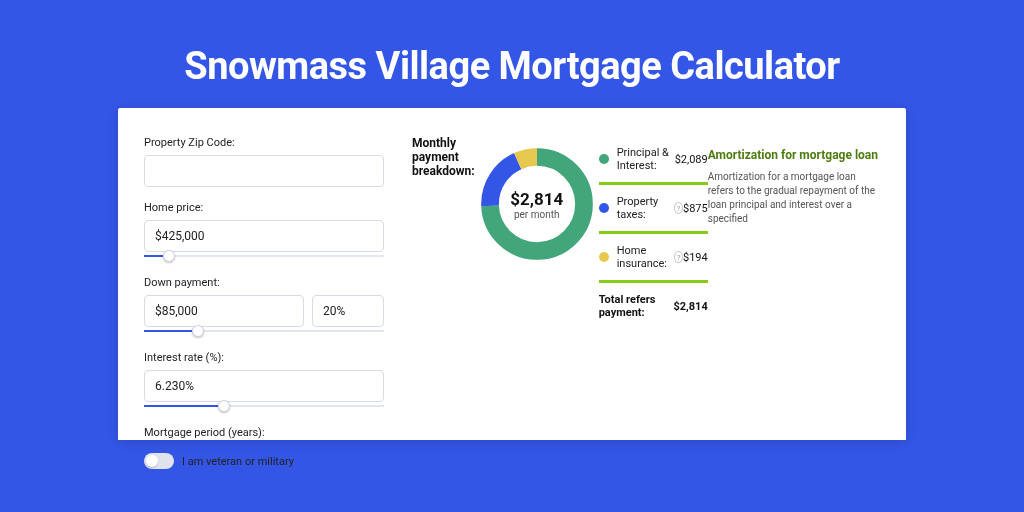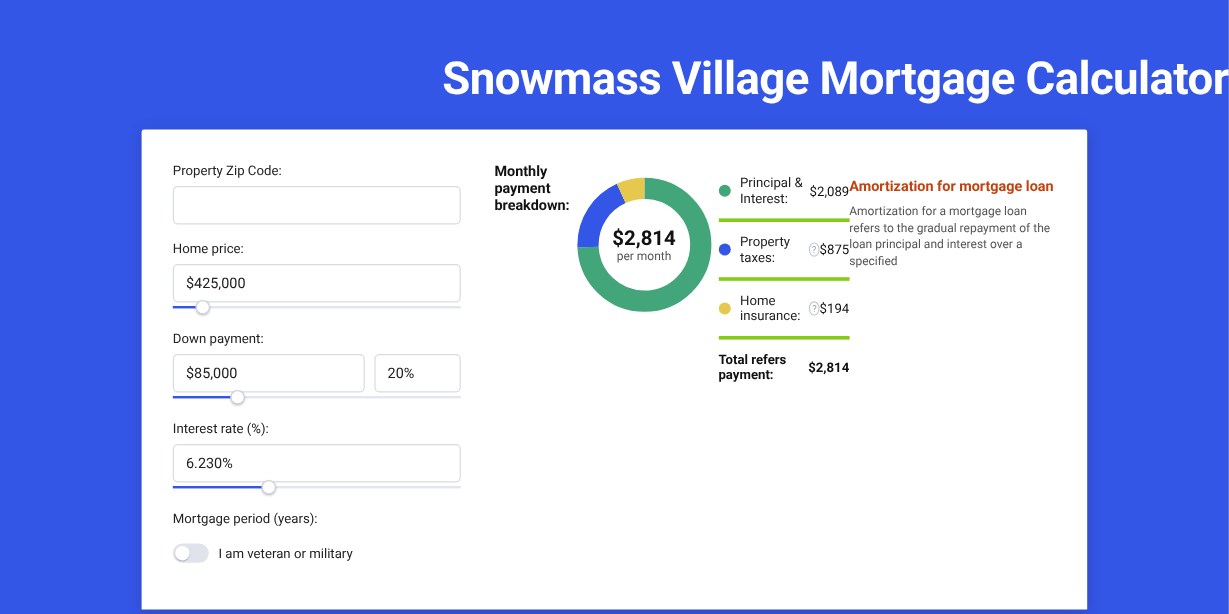--- a/index.html
+++ b/index.html
@@ -1,19 +1,19 @@
 <!DOCTYPE html>
 <html><head>
 <meta charset="utf-8">
 <style>
   *{box-sizing:border-box;margin:0;padding:0;font-family:-apple-system,BlinkMacSystemFont,"Segoe UI",Roboto,Arial,sans-serif}
   body{width:1024px;height:512px;overflow:hidden;background:#3456e6}
-  .hero{padding:44px 0 20px;text-align:right}
+  .hero{padding:44px 0 20px;text-align:center}
   .hero h1{color:#fff;font-size:38px;font-weight:700;letter-spacing:-0.5px}
-  .card{background:#fff;margin:0 auto;width:788px;height:400px;border-radius:2px 2px 0 0;display:flex;padding:28px 26px 0 26px;gap:28px;box-shadow:0 2px 12px rgba(0,0,0,.15)}
+  .card{background:#fff;margin:0 auto;width:788px;height:332px;border-radius:2px 2px 0 0;display:flex;padding:28px 26px 0 26px;gap:28px;box-shadow:0 2px 12px rgba(0,0,0,.15)}
   .left{width:240px;flex-shrink:0}
   .right{flex:1;display:flex;flex-direction:row}
   .field{margin-bottom:14px}
   .label{font-size:11px;color:#222;margin-bottom:6px;display:block}
   .input{width:100%;border:1px solid #d8dbe3;border-radius:4px;padding:8px 10px;font-size:12px;color:#222;background:#fff}
   .input::placeholder{color:#888}
   .row2{display:flex;gap:8px}
   .row2 .input:first-child{flex:1}
   .row2 .input:last-child{width:72px}
   .slider{position:relative;height:12px;margin-top:-2px}
@@ -37,21 +37,21 @@
   .legend{border-top:0}
   .legend-row{display:flex;align-items:center;padding:10px 0;border-bottom:3px solid #84cc16;font-size:11px}
   .legend-row:last-of-type{border-bottom:1px solid #eceef3}
   .dot{width:10px;height:10px;border-radius:50%;margin-right:8px;flex-shrink:0}
   .legend-label{color:#222}
   .legend-val{margin-left:auto;color:#111}
   .info{display:inline-flex;align-items:center;justify-content:center;width:12px;height:12px;border:1px solid #c6c9d4;border-radius:50%;color:#9aa0b1;font-size:8px;margin-left:4px}
   .total-row{display:flex;align-items:center;padding:10px 0;font-size:11px;font-weight:700;color:#111}
   .total-row .legend-val{font-weight:700}
   .amort{margin-top:12px}
-  .amort-title{font-size:12px;font-weight:700;color:#c2410c;margin-bottom:8px}
+  .amort-title{font-size:12px;font-weight:700;color:#4d7c0f;margin-bottom:8px}
   .amort-text{font-size:10px;color:#555;line-height:1.4}
 </style>
 </head>
 <body>
 
 <div class="hero">
   <h1>Snowmass Village Mortgage Calculator</h1>
 </div>
 
 <div class="card">

